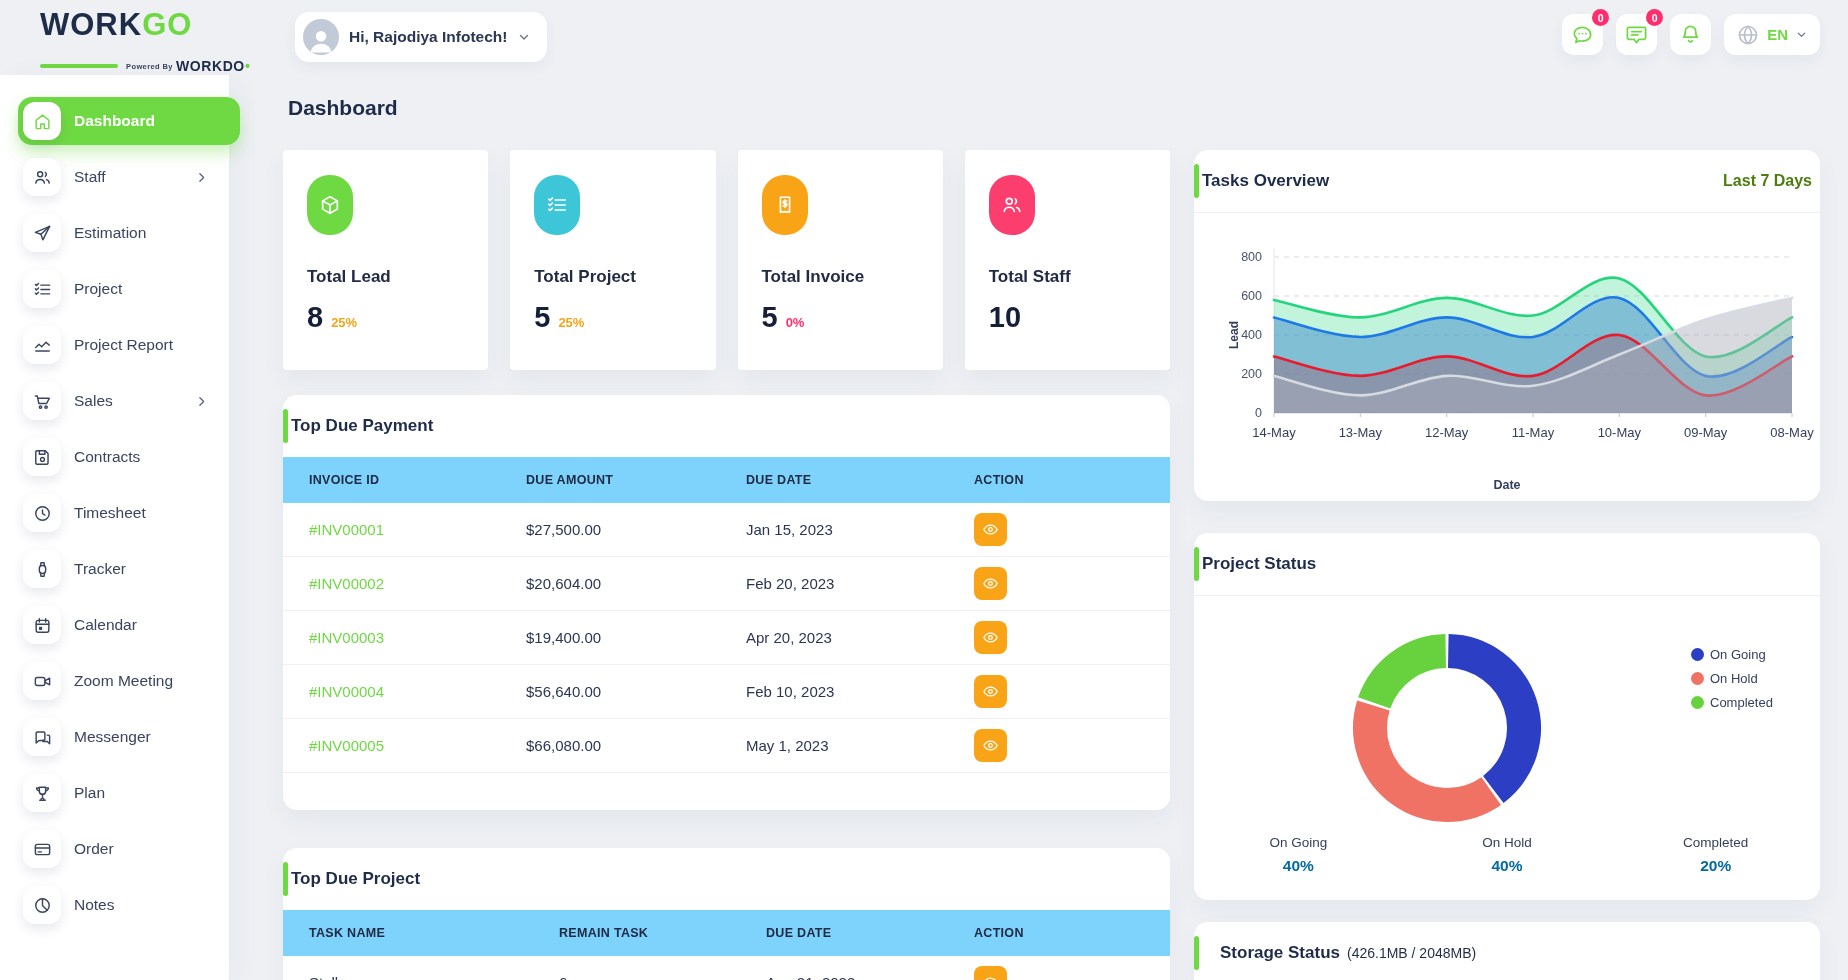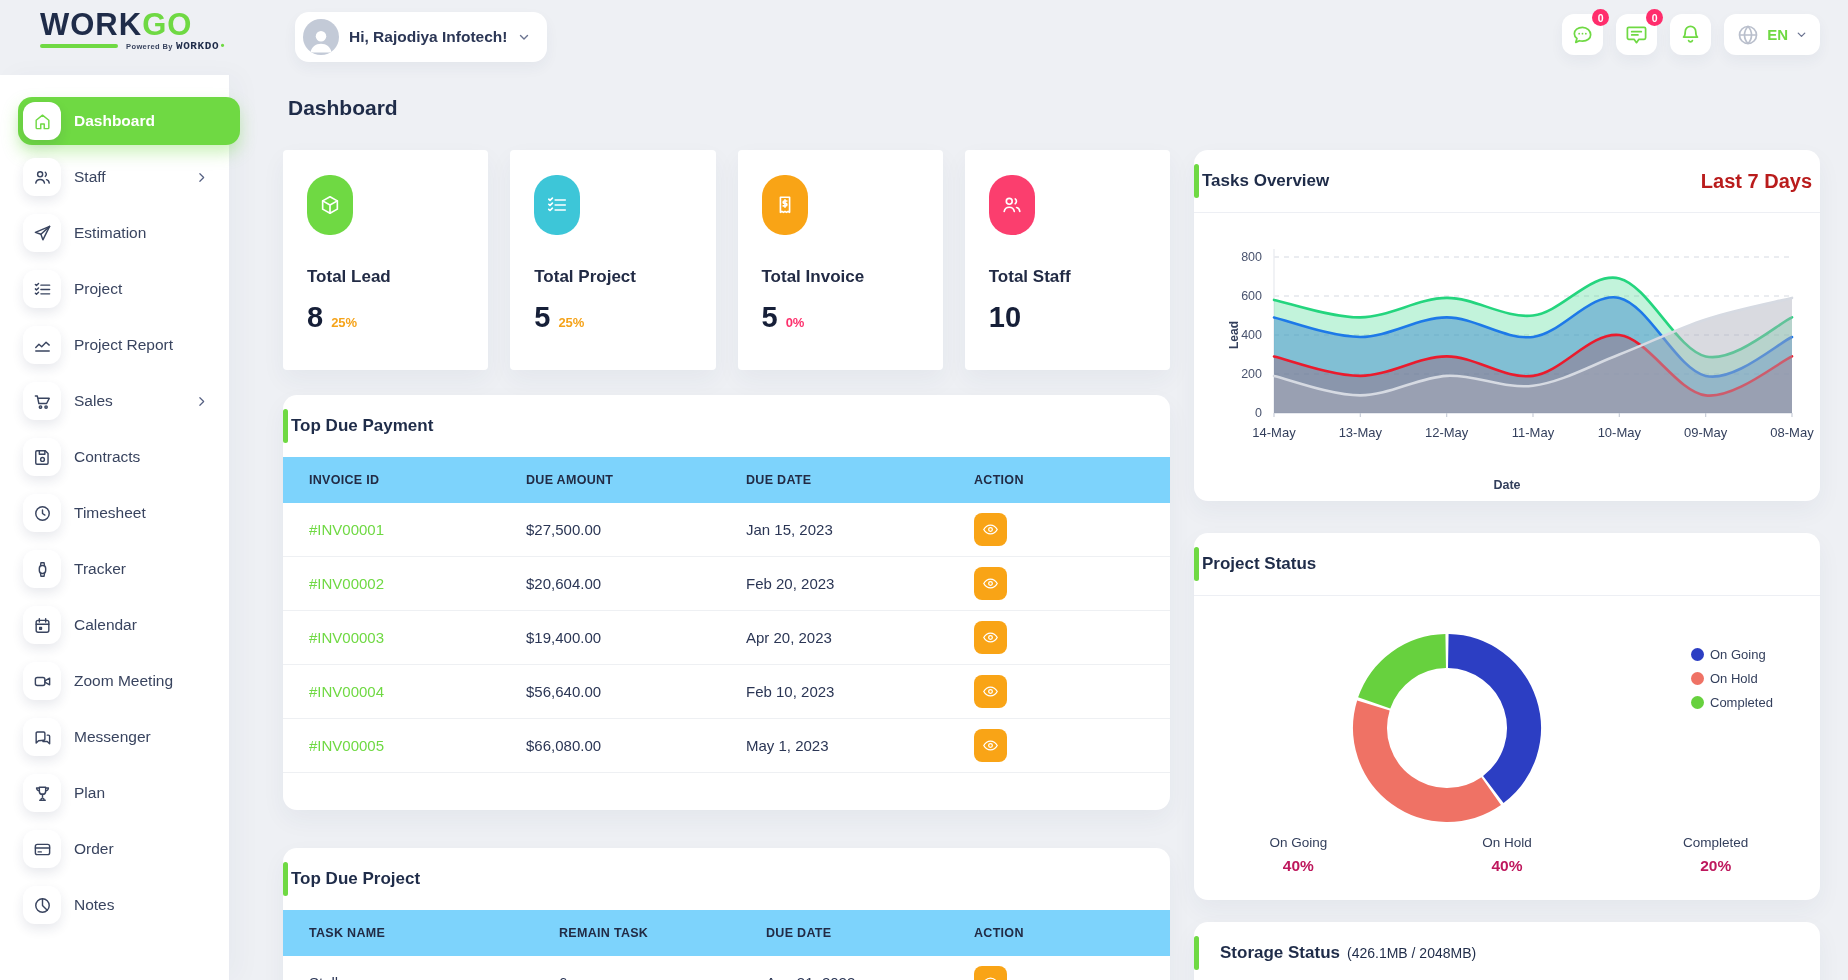--- a/index.html
+++ b/index.html
@@ -4,24 +4,24 @@
 <style>
   html,body{margin:0;padding:0;background:#e9ebf1;}
   *{box-sizing:border-box;}
   .app{position:relative;width:1848px;height:980px;background:#eef0f4;overflow:hidden;
        font-family:"Liberation Sans","DejaVu Sans",sans-serif;color:#222b45;}
   
   .topbar{position:absolute;left:0;top:0;width:100%;height:75px;}
   .logo{position:absolute;left:40px;top:10px;cursor:pointer;}
   .logo-word{font-size:31px;font-weight:800;letter-spacing:1px;color:#1f2c49;line-height:30px;}
   .logo-word .go{color:#6fd943;text-align:right;}
-  .logo-sub{display:flex;align-items:center;margin-top:0;}
+  .logo-sub{display:flex;align-items:center;margin-top:18px;}
   .logo-line{width:78px;height:4px;border-radius:2px;background:#6fd943;margin-right:8px;}
   .logo-powered{font-size:7.5px;font-weight:700;color:#39445f;letter-spacing:.4px;margin-right:3px;}
-  .logo-workdo{font-size:11px;font-weight:800;color:#1f2c49;letter-spacing:.6px;font-family:Liberation Mono, monospace;}
+  .logo-workdo{font-size:14px;font-weight:800;color:#1f2c49;letter-spacing:.6px;}
   .logo-workdo .dot{color:#6fd943;}
   .user-chip{position:absolute;left:295px;top:12px;height:50px;background:#fff;border-radius:14px;
              display:flex;align-items:center;padding:0 16px 0 8px;gap:10px;cursor:pointer;
              box-shadow:0 6px 14px rgba(40,50,90,.05);}
   .avatar{width:36px;height:36px;border-radius:50%;background:#c3cad7;overflow:hidden;display:flex;align-items:flex-end;justify-content:center;}
   .greeting{font-size:15.5px;font-weight:600;color:#2b3655;}
   .chev-down{color:#6a7390;display:flex;}
   .top-actions{position:absolute;right:28px;top:14px;display:flex;gap:13px;align-items:center;}
   .icon-btn{position:relative;width:41px;height:41px;border:none;background:#fff;border-radius:12px;
             display:flex;align-items:center;justify-content:center;color:#6fd943;cursor:pointer;
@@ -53,21 +53,21 @@
   .stat-card{position:relative;flex:1;height:220px;background:#fff;border-radius:4px;
              box-shadow:0 10px 24px rgba(40,50,90,.05);padding:25px 24px;}
   .stat-icon{width:46px;height:60px;border-radius:22px;display:flex;align-items:center;justify-content:center;color:#fff;}
   .stat-label{margin-top:32px;font-size:17px;font-weight:700;color:#222b45;}
   .stat-value-row{margin-top:14px;display:flex;align-items:baseline;gap:8px;}
   .stat-value{font-size:29px;font-weight:800;color:#161f38;}
   .stat-delta{font-size:13px;font-weight:700;}
   .card-head{position:relative;display:flex;align-items:center;height:62px;padding:0 8px;}
   .accent{position:absolute;left:0;top:14px;width:4.5px;height:34px;border-radius:3px;background:#6fd943;}
   .card-title{margin:0;font-size:17px;font-weight:700;color:#1f2c49;}
-  .period{margin-left:auto;font-size:20px;font-weight:700;color:#b91c1c;}
+  .period{margin-left:auto;font-size:16px;font-weight:700;color:#4d7c0f;}
   .divider{height:1px;background:#edeff4;}
   
   .pay-card{left:283px;top:395px;width:887px;height:415px;}
   .proj-card{left:283px;top:848px;width:887px;height:200px;}
   .grid-row{display:grid;align-items:center;padding-left:26px;}
   .pay-grid{grid-template-columns:217px 220px 228px 1fr;}
   .proj-grid{grid-template-columns:250px 207px 208px 1fr;}
   .thead{height:46px;background:#7dd3fc;font-size:12.5px;font-weight:700;color:#222b45;letter-spacing:.3px;}
   .trow{height:54px;border-bottom:1px solid #eef0f3;font-size:15px;color:#2b3655;}
   .link-green{color:#6fd943;cursor:pointer;font-size:15px;}
@@ -79,21 +79,21 @@
   .storage-card{left:1194px;top:922px;width:626px;height:75px;}
   .chart-wrap{position:relative;width:626px;height:250px;margin-top:8px;}
   .date-label{position:absolute;left:0;top:328px;width:100%;text-align:center;font-size:12.5px;font-weight:700;color:#333f5c;}
   .donut-wrap{position:absolute;left:128px;top:70px;}
   .legend{position:absolute;left:497px;top:114px;display:flex;flex-direction:column;gap:9px;}
   .legend-item{display:flex;align-items:center;gap:6px;font-size:13px;color:#333f5c;}
   .legend-dot{width:13px;height:13px;border-radius:50%;}
   .donut-footer{position:absolute;left:0;top:302px;width:100%;display:flex;}
   .donut-footer .col{flex:1;text-align:center;}
   .df-label{font-size:13.5px;color:#333f5c;}
-  .df-value{margin-top:7px;font-size:15.5px;font-weight:700;color:#be185d;}
+  .df-value{margin-top:7px;font-size:15.5px;font-weight:700;color:#0369a1;}
   .storage-head{display:flex;align-items:center;height:62px;padding:0 26px;position:relative;}
   .storage-detail{margin-left:7px;font-size:14px;font-weight:400;color:#1f2c49;}
   svg{display:block;}
   text{font-family:"Liberation Sans","DejaVu Sans",sans-serif;}
 </style>
 </head>
 <body>
 
 <div class="app">
 

